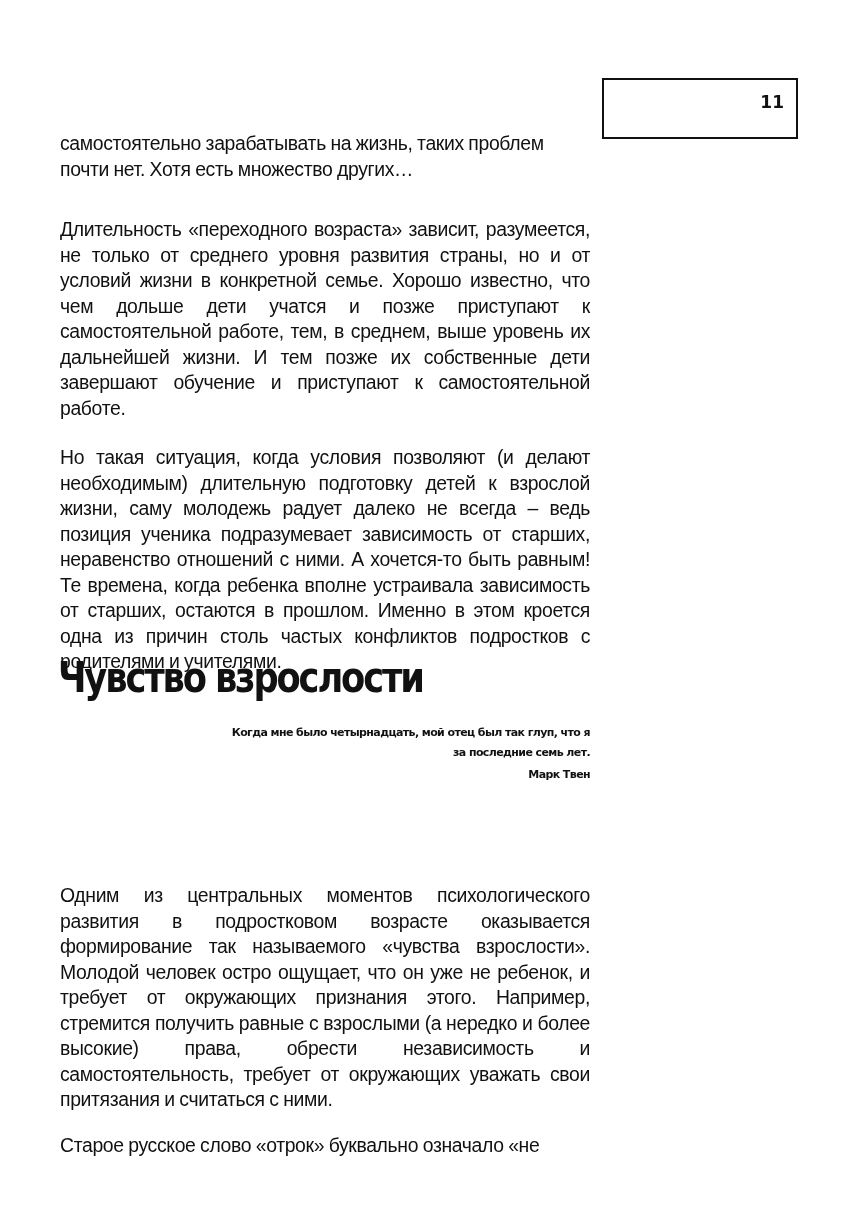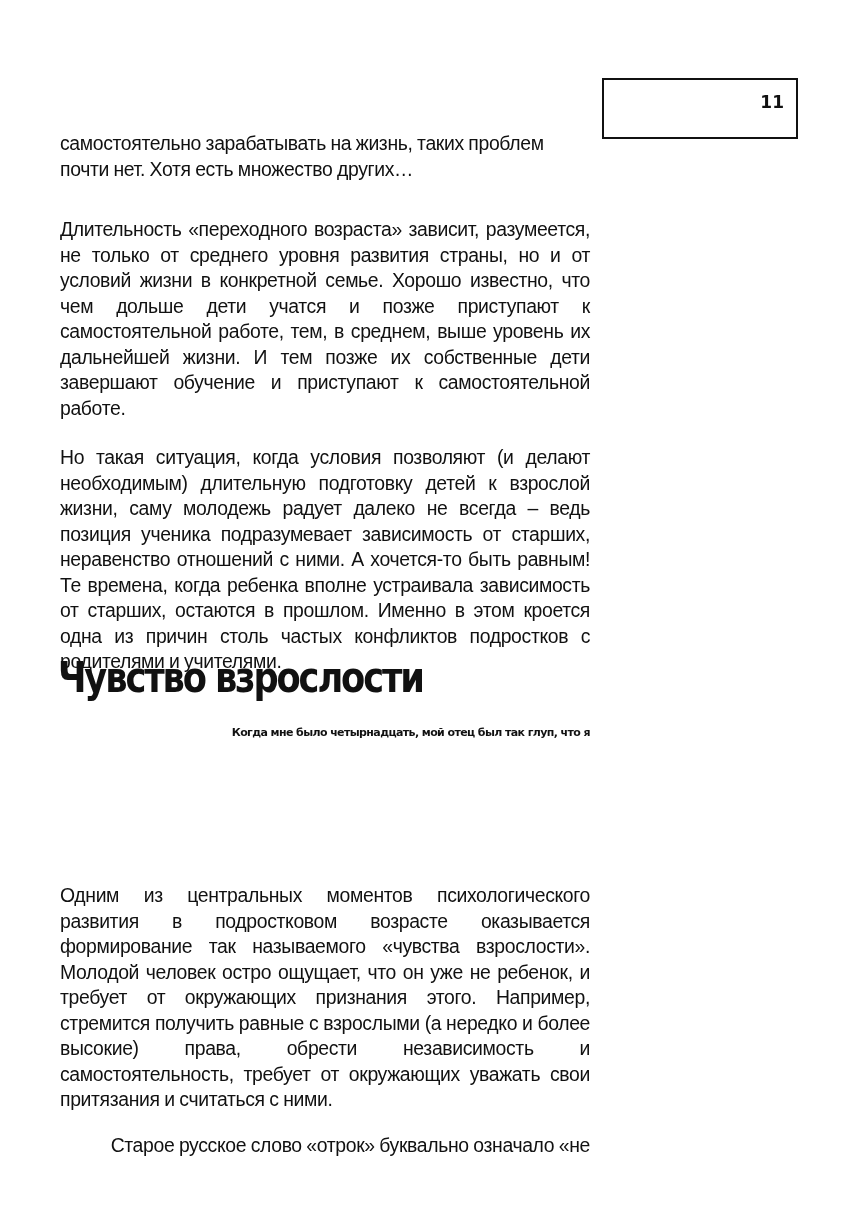--- a/index.html
+++ b/index.html
@@ -102,21 +102,23 @@
 </div>
 
 <div class="column" style="top: 400px;">
   <p class="para">Но такая ситуация, когда условия позволяют (и делают необходимым) длительную подготовку детей к взрослой жизни, саму молодежь радует далеко не всегда – ведь позиция ученика подразумевает зависимость от старших, неравенство отношений с ними. А хочется-то быть равным! Те времена, когда ребенка вполне устраивала зависимость от старших, остаются в прошлом. Именно в этом кроется одна из причин столь частых конфликтов подростков с родителями и учителями.</p>
 </div>
 
 <h2 class="heading">Чувство взрослости</h2>
 
 <div class="epigraph">
   <span class="line">Когда мне было четырнадцать, мой отец был так глуп, что я</span>
+  <span class="line">за последние семь лет.</span>
+  <span class="author">Марк Твен</span>
 </div>
 
 <div class="column" style="top: 838px;">
   <p class="para"><span>Одним из центральных моментов психологического развития в подростковом возрасте оказывается формирование так называемого </span><b>«чувства взрослости»</b><span>. Молодой человек остро ощущает, что он уже не ребенок, и требует от окружающих признания этого. Например, стремится получить равные с взрослыми (а нередко и более высокие) права, обрести независимость и самостоятельность, требует от окружающих уважать свои притязания и считаться с ними.</span></p>
 </div>
 
 <div class="column" style="top: 1088px;">
-  <p class="para" style="text-align: right;">Старое русское слово «отрок» буквально означало «не</p>
+  <p class="para" style="text-align: left;">Старое русское слово «отрок» буквально означало «не</p>
 </div>
 
 </body></html>

